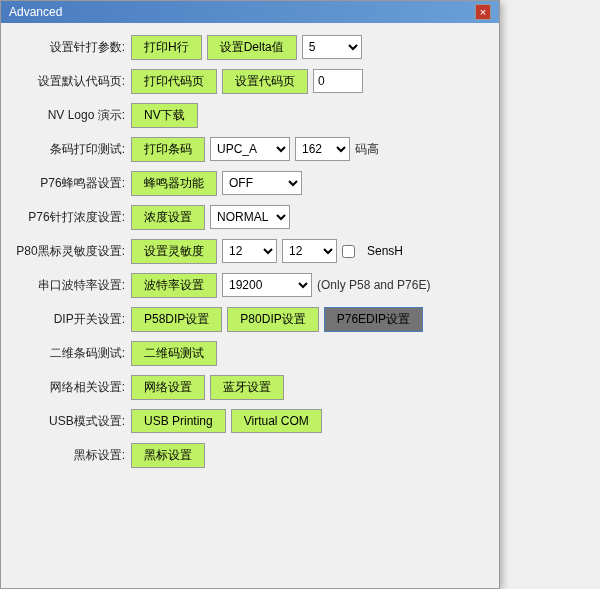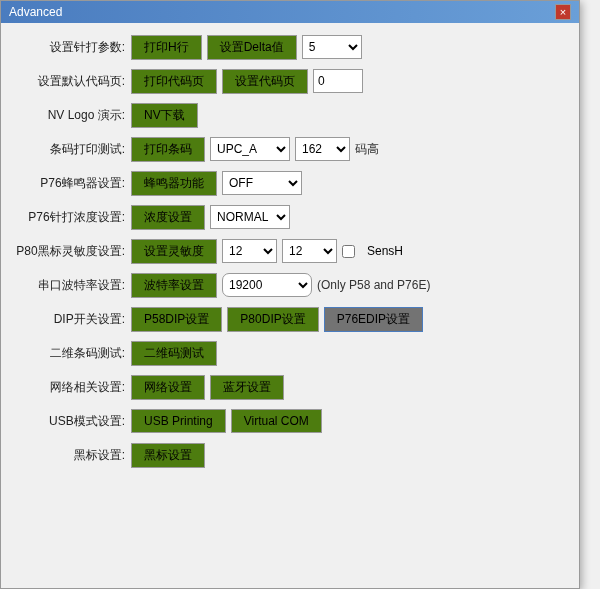--- a/index.html
+++ b/index.html
@@ -5,21 +5,21 @@
     * { box-sizing: border-box; margin: 0; padding: 0; }
     body {
       font-family: "Microsoft YaHei", "SimSun", Arial, sans-serif;
       font-size: 12px;
       background: #f0f0f0;
       display: flex;
       align-items: flex-start;
       justify-content: flex-start;
     }
     .window {
-      width: 580px;
+      width: 500px;
       min-height: 589px;
       background: #f0f0f0;
       border: 1px solid #999;
       box-shadow: 2px 2px 8px rgba(0,0,0,0.3);
       display: flex;
       flex-direction: column;
     }
     .title-bar {
       background: linear-gradient(to right, #4a7cbf, #6a9fd8);
       color: white;
@@ -67,21 +67,21 @@
       color: #222;
       font-size: 12px;
     }
     .row-controls {
       display: flex;
       align-items: center;
       gap: 5px;
       flex-wrap: wrap;
     }
     button {
-      background: #4d7c0f;
+      background: #bef264;
       border: 1px solid #999;
       padding: 3px 12px;
       font-size: 12px;
       font-family: inherit;
       cursor: pointer;
       color: #000;
       min-height: 24px;
     }
     button.active-btn {
       background: #737373;
@@ -175,21 +175,21 @@
           <label style="display: flex; align-items: center; gap: 12px; cursor: pointer;">
             <input type="checkbox" style="">
             <span style="font-size: 12px;">SensH</span>
           </label>
         </div>
       </div>
       <div class="row">
         <div class="row-label">串口波特率设置:</div>
         <div class="row-controls">
           <button>波特率设置</button>
-          <select style="width: 90px; border-radius: 7px;"><option value="19200">19200</option><option value="9600">9600</option><option value="38400">38400</option><option value="115200">115200</option></select>
+          <select style="width: 90px;"><option value="19200">19200</option><option value="9600">9600</option><option value="38400">38400</option><option value="115200">115200</option></select>
           <span class="static-text">(Only P58 and P76E)</span>
         </div>
       </div>
       <div class="row">
         <div class="row-label">DIP开关设置:</div>
         <div class="row-controls">
           <button>P58DIP设置</button>
           <button>P80DIP设置</button>
           <button class="active-btn">P76EDIP设置</button>
         </div>

